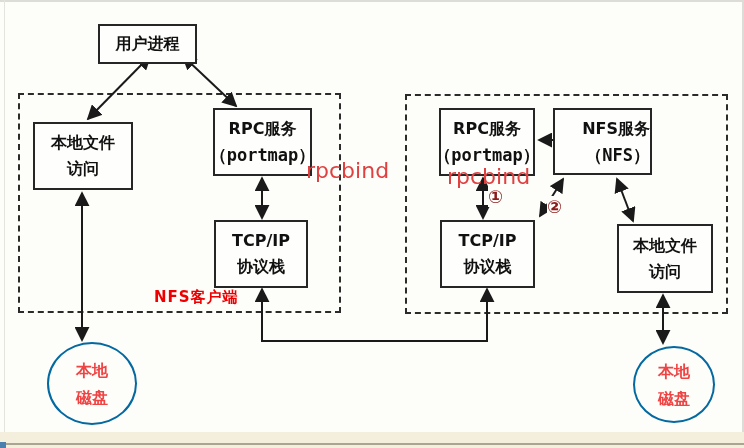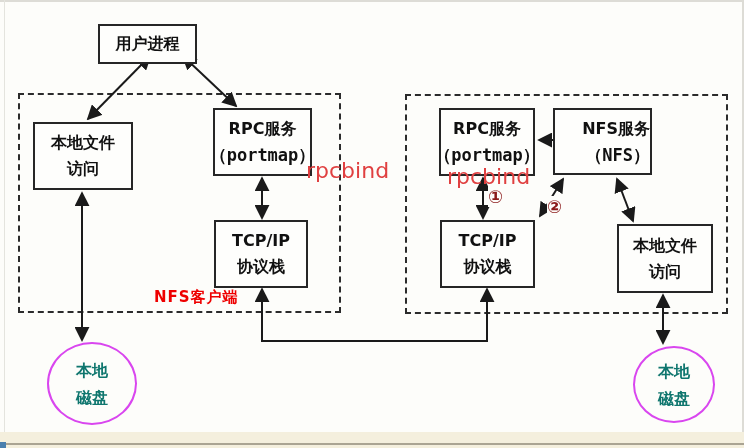--- a/index.html
+++ b/index.html
@@ -33,27 +33,27 @@
   }
   .node .mono{font-family:"DejaVu Sans Mono","Liberation Mono",monospace;font-size:17px;letter-spacing:0px;}
   .dashed-region{
     position:absolute;
     border:2px dashed #2b2b2b;
     box-sizing:border-box;
     z-index:1;
   }
   .disk{
     position:absolute;
-    border:2px solid #d946ef;
+    border:2px solid #0369a1;
     border-radius:50%;
     background:#fdfdfa;
     display:flex;flex-direction:column;
     align-items:center;justify-content:center;
     text-align:center;
-    font-weight:bold;font-size:16px;line-height:27px;color:#0f766e;
+    font-weight:bold;font-size:16px;line-height:27px;color:#ef4444;
     box-sizing:border-box;
     z-index:3;
   }
   .red-label{
     position:absolute;
     color:#ee0000;
     font-weight:bold;
     font-size:15px;
     letter-spacing:1px;
     z-index:5;

